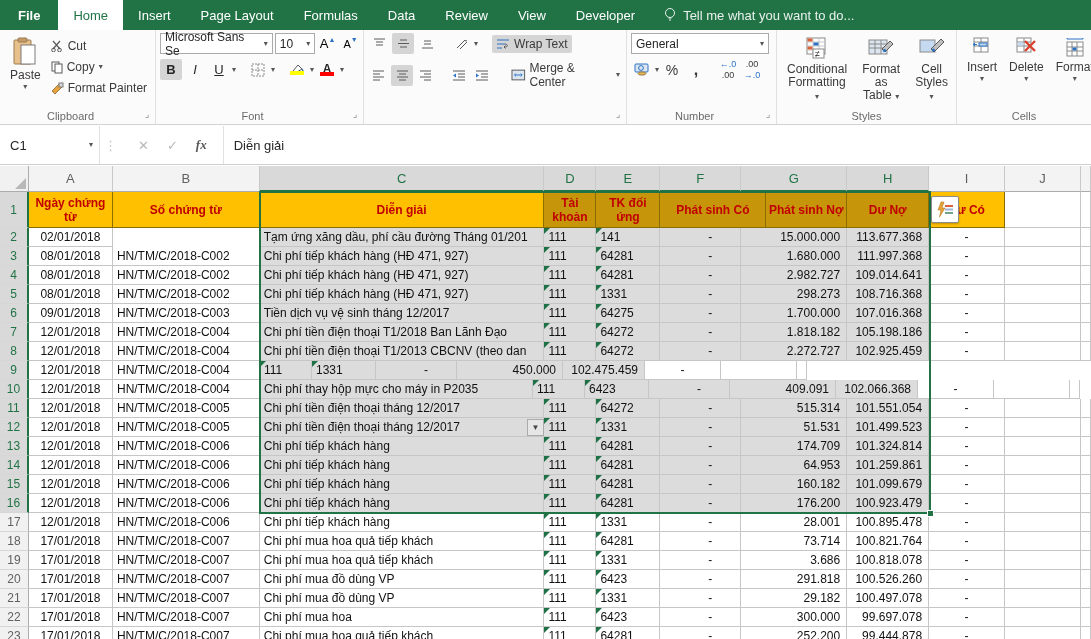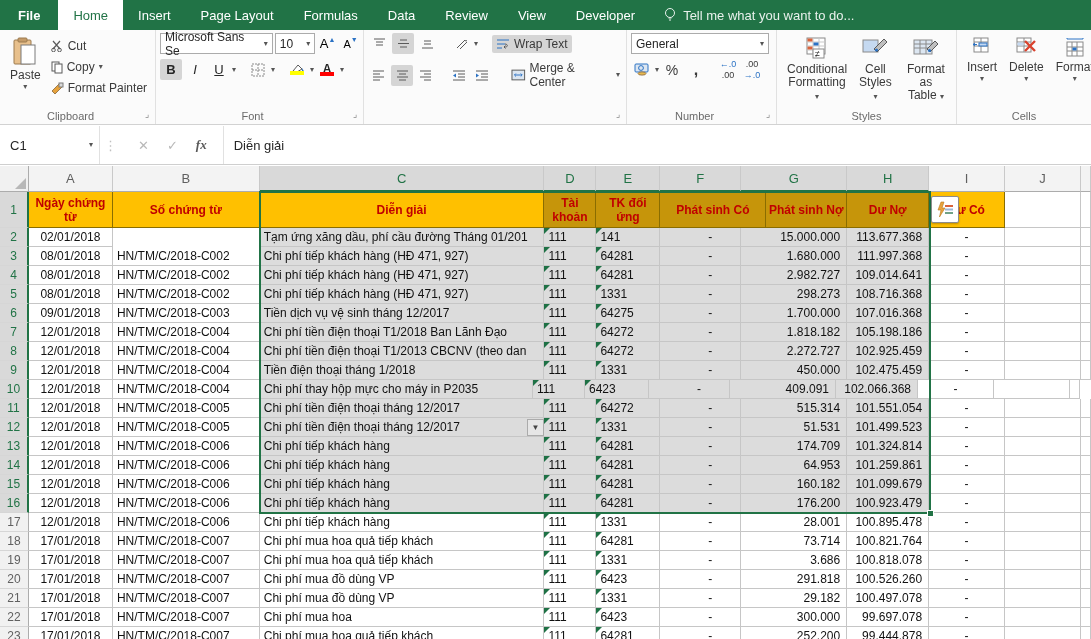--- a/index.html
+++ b/index.html
@@ -318,34 +318,34 @@
             <rect x="2.5" y="1.5" width="5" height="3" fill="#d9643c"></rect>
             <rect x="8.5" y="5.5" width="5" height="3" fill="#2b72c4"></rect>
             <rect x="2.5" y="9.5" width="5" height="3" fill="#d9643c"></rect>
             <rect x="8" y="12" width="11" height="9" fill="#fff" stroke="#8a8a8a"></rect>
             <text x="10" y="20" font-size="9" fill="#262626">≠</text>
           </svg>
         <span class="cap"><span>Conditional</span><br><span>Formatting</span> <span class="caret">▾</span></span>
       </div>
       <div class="bigbtn">
         <svg width="26" height="24" viewBox="0 0 26 24">
-            <rect x="1" y="3" width="15" height="12" fill="#c5d9f1" stroke="#8a8a8a"></rect>
-            <path d="M12 12 L22 2 L25 5 L15 15 Z" fill="#bfbfbf" stroke="#5a5a5a"></path>
-            <circle cx="14.5" cy="13" r="1.6" fill="#2b72c4"></circle>
-          </svg>
-        <span class="cap"><span>Cell</span><br><span>Styles</span> <span class="caret">▾</span></span>
-      </div>
-      <div class="bigbtn">
-        <svg width="26" height="24" viewBox="0 0 26 24">
             <rect x="1" y="3" width="18" height="14" fill="#dce6f1" stroke="#8a8a8a"></rect>
             <path d="M1 7 H19 M1 11 H19 M7 3 V17 M13 3 V17" stroke="#8a8a8a"></path>
             <path d="M14 12 L22 4 L25 7 L17 15 Z" fill="#bfbfbf" stroke="#5a5a5a"></path>
             <circle cx="16.5" cy="13.5" r="1.6" fill="#2b72c4"></circle>
           </svg>
         <span class="cap"><span>Format as</span><br><span>Table</span> <span class="caret">▾</span></span>
+      </div>
+      <div class="bigbtn">
+        <svg width="26" height="24" viewBox="0 0 26 24">
+            <rect x="1" y="3" width="15" height="12" fill="#c5d9f1" stroke="#8a8a8a"></rect>
+            <path d="M12 12 L22 2 L25 5 L15 15 Z" fill="#bfbfbf" stroke="#5a5a5a"></path>
+            <circle cx="14.5" cy="13" r="1.6" fill="#2b72c4"></circle>
+          </svg>
+        <span class="cap"><span>Cell</span><br><span>Styles</span> <span class="caret">▾</span></span>
       </div>
       <span class="grouplabel" style="right:0">Styles</span>
     </div>
 
     <div class="group" style="width:134px;border-right:none">
       <div class="bigbtn">
         <svg width="22" height="22" viewBox="0 0 22 22">
             <rect x="3" y="1" width="14" height="14" fill="#fff" stroke="#8a8a8a"></rect>
             <path d="M3 5 H17 M3 9 H17 M10 1 V15" stroke="#8a8a8a"></path>
             <rect x="8" y="6" width="8" height="3" fill="#c5d9f1" stroke="#2b72c4"></rect>
@@ -518,21 +518,20 @@
         <div class="c a-r sel" style="width: 106px;">2.272.727</div>
         <div class="c a-r sel" style="width: 82px;">102.925.459</div>
         <div class="c a-mid" style="width: 76px;">-</div>
         <div class="c a-l" style="width: 76px;"></div>
         <div class="c a-l" style="width: 10px;"></div>
       </div>
       <div class="grow" style="height: 19px;">
         <div class="rowh sel">9</div>
         <div class="c a-c" style="width: 84px;">12/01/2018</div>
         <div class="c a-l" style="width: 147px;">HN/TM/C/2018-C004</div>
-        <div class="c a-l sel" style="width: 285px;">Tiền điện thoại tháng 1/2018</div>
         <div class="c a-l sel tri" style="width: 52px;">111</div>
         <div class="c a-l sel tri" style="width: 64px;">1331</div>
         <div class="c a-dash sel" style="width: 81px;">-</div>
         <div class="c a-r sel" style="width: 106px;">450.000</div>
         <div class="c a-r sel" style="width: 82px;">102.475.459</div>
         <div class="c a-mid" style="width: 76px;">-</div>
         <div class="c a-l" style="width: 76px;"></div>
         <div class="c a-l" style="width: 10px;"></div>
       </div>
       <div class="grow" style="height: 19px;">

